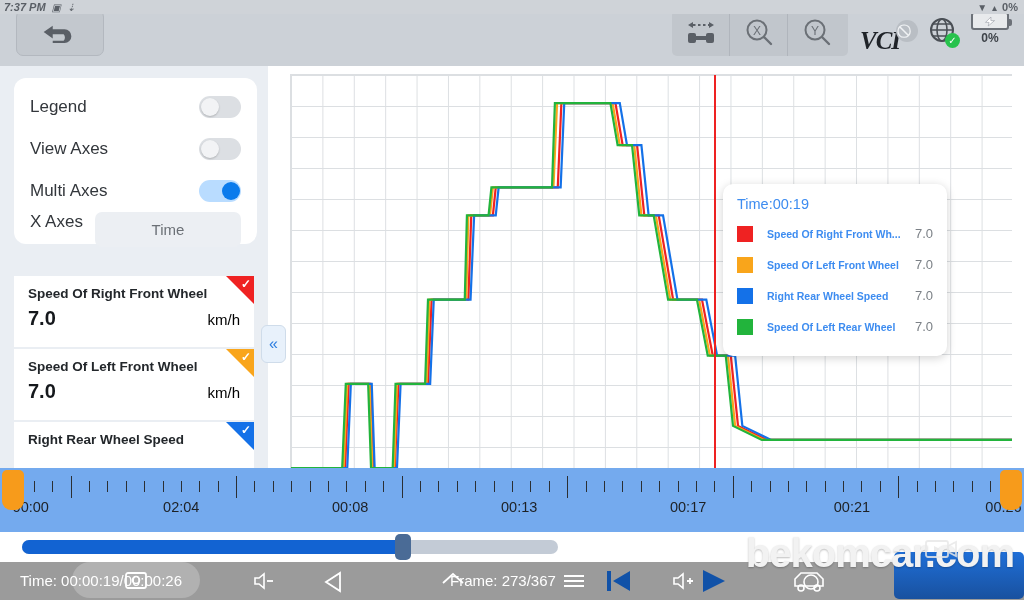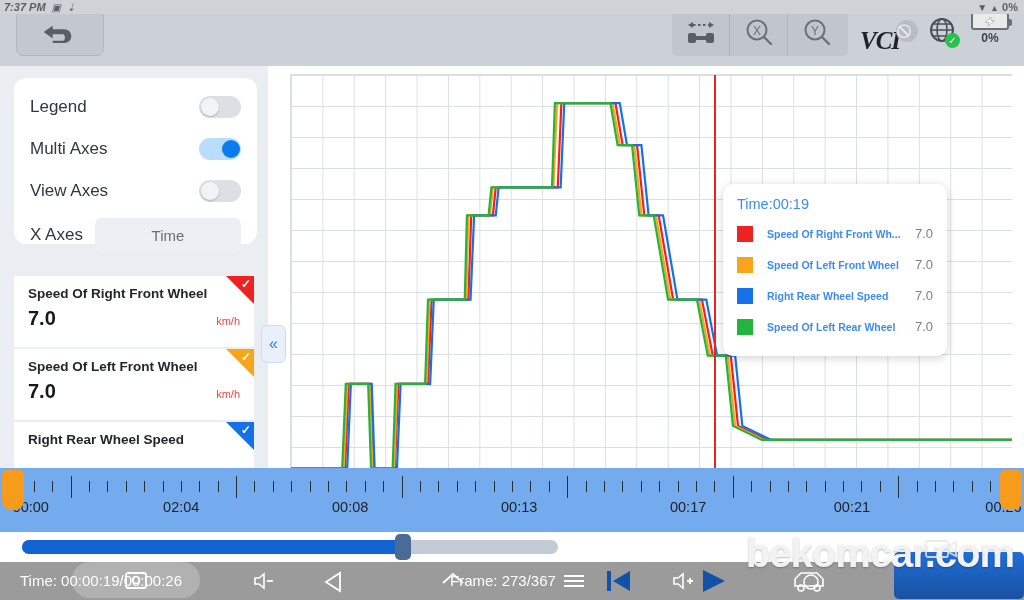--- a/index.html
+++ b/index.html
@@ -89,36 +89,36 @@
   .toggle {
     width: 42px; height: 22px; border-radius: 11px; position: relative; flex: none;
   }
   .toggle.off { background: #dcdfe3; }
   .toggle.on  { background: #b9dcff; }
   .toggle .knob {
     position: absolute; top: 2px; width: 18px; height: 18px; border-radius: 50%;
   }
   .toggle.off .knob { left: 2px; background: #f2f3f5; box-shadow: 0 1px 2px rgba(0,0,0,.2); }
   .toggle.on  .knob { right: 1px; background: #0b7bec; }
-  .xaxes-row { height: 46px; display: flex; align-items: center; }
+  .xaxes-row { height: 46px; display: flex; }
   .xaxes-btn {
     margin-left: 12px; flex: 1; height: 35px; background: #eceff3; border-radius: 7px;
     display: flex; align-items: center; justify-content: center;
     font-size: 15px; color: #6b7076;
   }
 
   .cards { position: absolute; left: 14px; top: 210px; right: 14px; bottom: 0; overflow: hidden; }
   .pcard {
     position: relative; background: #fff; height: 71px; margin-bottom: 2px;
     padding: 10px 14px 0 14px; overflow: hidden;
   }
   .pcard-title { font-size: 13.5px; font-weight: bold; color: #23272b; }
   .pcard-row { display: flex; align-items: baseline; justify-content: space-between; margin-top: 6px; }
   .pcard-val { font-size: 20px; font-weight: bold; color: #15181c; }
-  .pcard-unit { font-size: 11px; color: #ef4444; }
+  .pcard-unit { font-size: 15px; color: #000000; }
   .corner {
     position: absolute; right: 0; top: 0; width: 0; height: 0;
     border-style: solid; border-width: 0 28px 28px 0;
   }
   .corner-check {
     position: absolute; right: 3px; top: 1px; color: #fff; font-size: 12px; font-weight: bold;
   }
 
   .collapse-btn {
     position: absolute; left: 261px; top: 325px; width: 25px; height: 38px;
@@ -308,28 +308,28 @@
 <div class="left-panel">
 
   <div class="settings-card">
     <div class="srow">
       <span class="srow-label">Legend</span>
       <span class="toggle off">
             <span class="knob"></span>
           </span>
     </div>
     <div class="srow">
+      <span class="srow-label">View Axes</span>
+      <span class="toggle off">
+            <span class="knob"></span>
+          </span>
+    </div>
+    <div class="srow">
       <span class="srow-label">Multi Axes</span>
       <span class="toggle on">
-            <span class="knob"></span>
-          </span>
-    </div>
-    <div class="srow">
-      <span class="srow-label">View Axes</span>
-      <span class="toggle off">
             <span class="knob"></span>
           </span>
     </div>
     <div class="xaxes-row">
       <span class="srow-label">X Axes</span>
       <span class="xaxes-btn">Time</span>
     </div>
   </div>
 
   <div class="cards">

